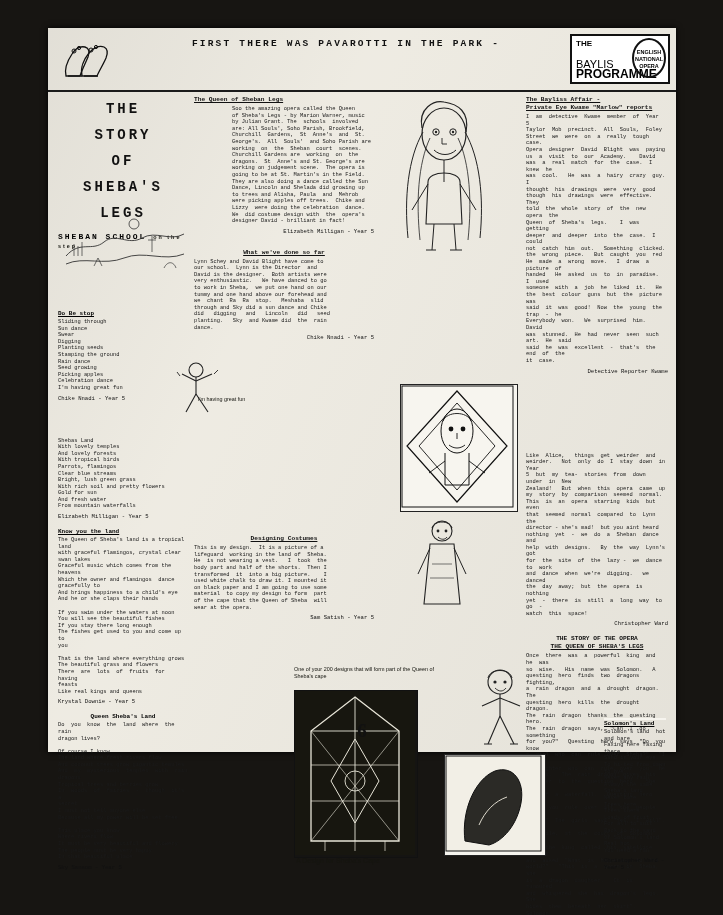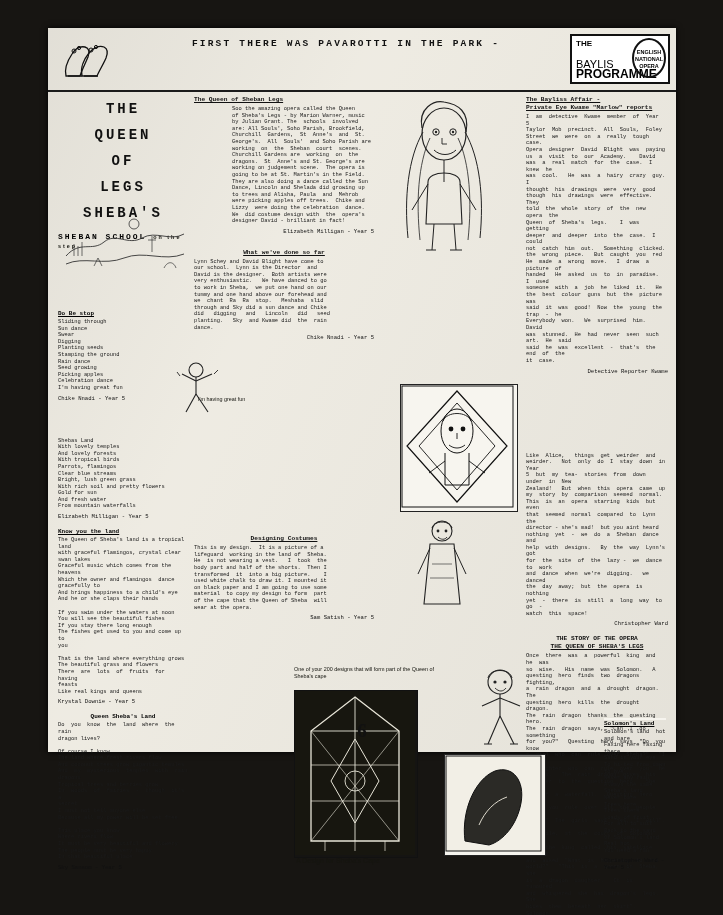--- a/index.html
+++ b/index.html
@@ -145,24 +145,24 @@
       <div class="b2">BAYLIS</div>
       <div class="b3">PROGRAMME</div>
       <div class="oval">ENGLISH NATIONAL OPERA</div>
     </div>
   </div>
 
   <div class="col c1">
 
     <div class="bigtitle">
       <div>THE</div>
-      <div>QUEEN</div>
+      <div>STORY</div>
       <div>OF</div>
+      <div>SHEBA'S</div>
       <div>LEGS</div>
-      <div>SHEBA'S</div>
     </div>
 
     <div class="scriptitle">
       <span>SHEBAN SCHOOL</span>
       <span class="handw">on the step</span>
     </div>
 
     <div style="height:58px"></div>
 
     <div class="blk">

